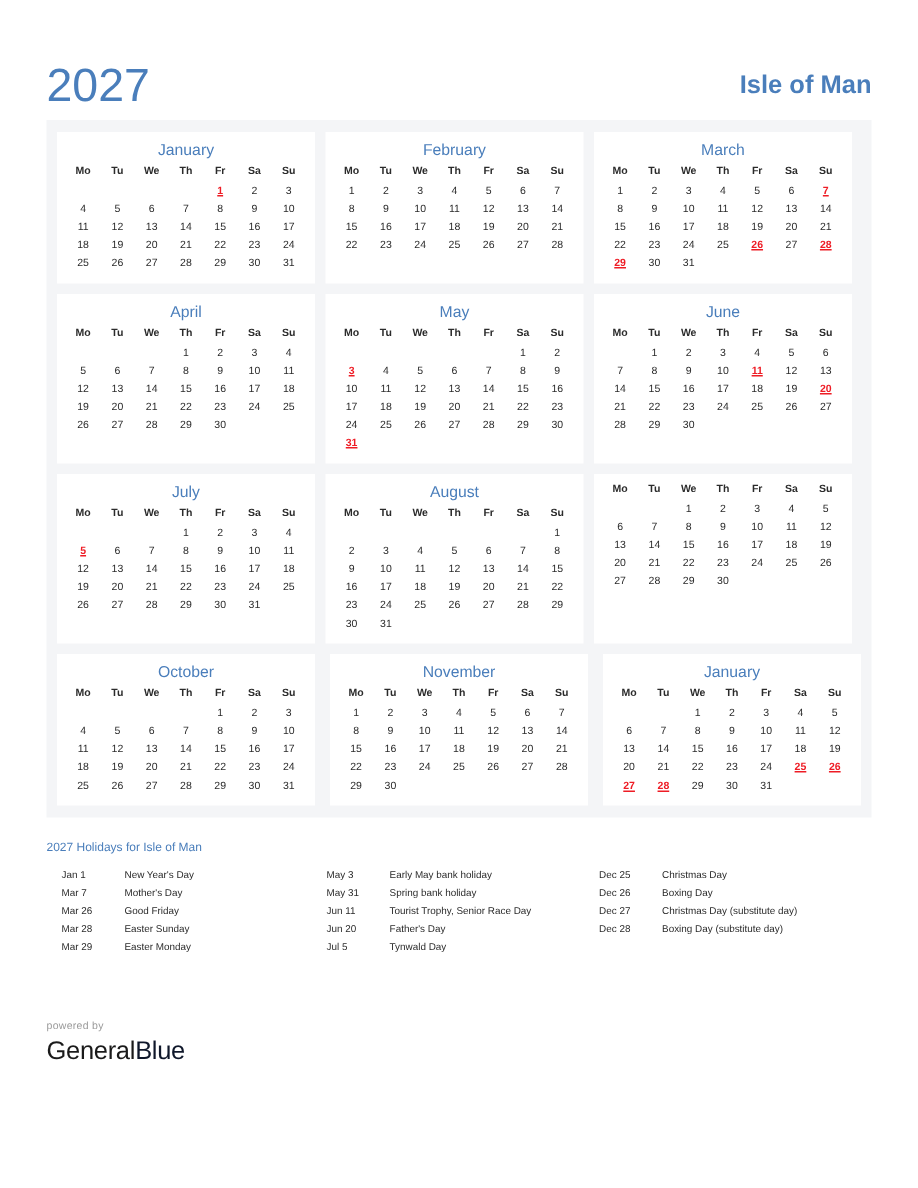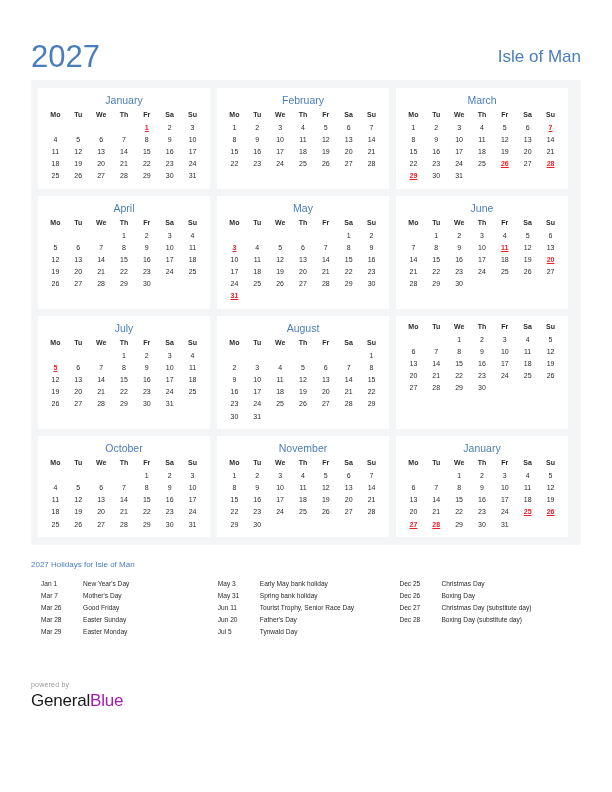--- a/index.html
+++ b/index.html
@@ -36,39 +36,39 @@
   .year-title {
     font-size: 31px;
     color: #4a7ebb;
     font-weight: 400;
     letter-spacing: 0px;
     line-height: 34px;
   }
   .country-title {
     font-size: 17px;
     color: #4a7ebb;
-    font-weight: 400;
+    font-weight: 700;
     line-height: 28px;
     padding-bottom: 3px;
   }
 
   
   .calendar-wrap {
     margin-top: 6px;
     background: #f4f5f7;
     padding: 8px 7px 8px 7px;
     box-sizing: border-box;
     width: 550px;
   }
   .month-row {
     display: flex;
     gap: 7px;
     margin-bottom: 7px;
   }
-  .month-row:last-child { margin-bottom: 0; }
+  .month-row:last-child { margin-bottom: 0; justify-content: space-between; }
 
   .month-card {
     background: #ffffff;
     width: 172px;
     box-sizing: border-box;
     padding: 5px 6px 7px 6px;
   }
 
   .month-name {
     text-align: center;
@@ -153,21 +153,21 @@
     line-height: 10px;
     letter-spacing: 0.2px;
     margin-bottom: 1px;
   }
   .brand {
     font-size: 17px;
     line-height: 20px;
     letter-spacing: -0.2px;
   }
   .brand .brand-general { color: #1a1a1a; }
-  .brand .brand-blue { color: #a21caf; }
+  .brand .brand-blue { color: #0f172a; }
 </style>
 </head>
 <body>
 
 <div class="page">
 
   <div class="header">
     <div class="year-title">2027</div>
     <div class="country-title">Isle of Man</div>
   </div>

